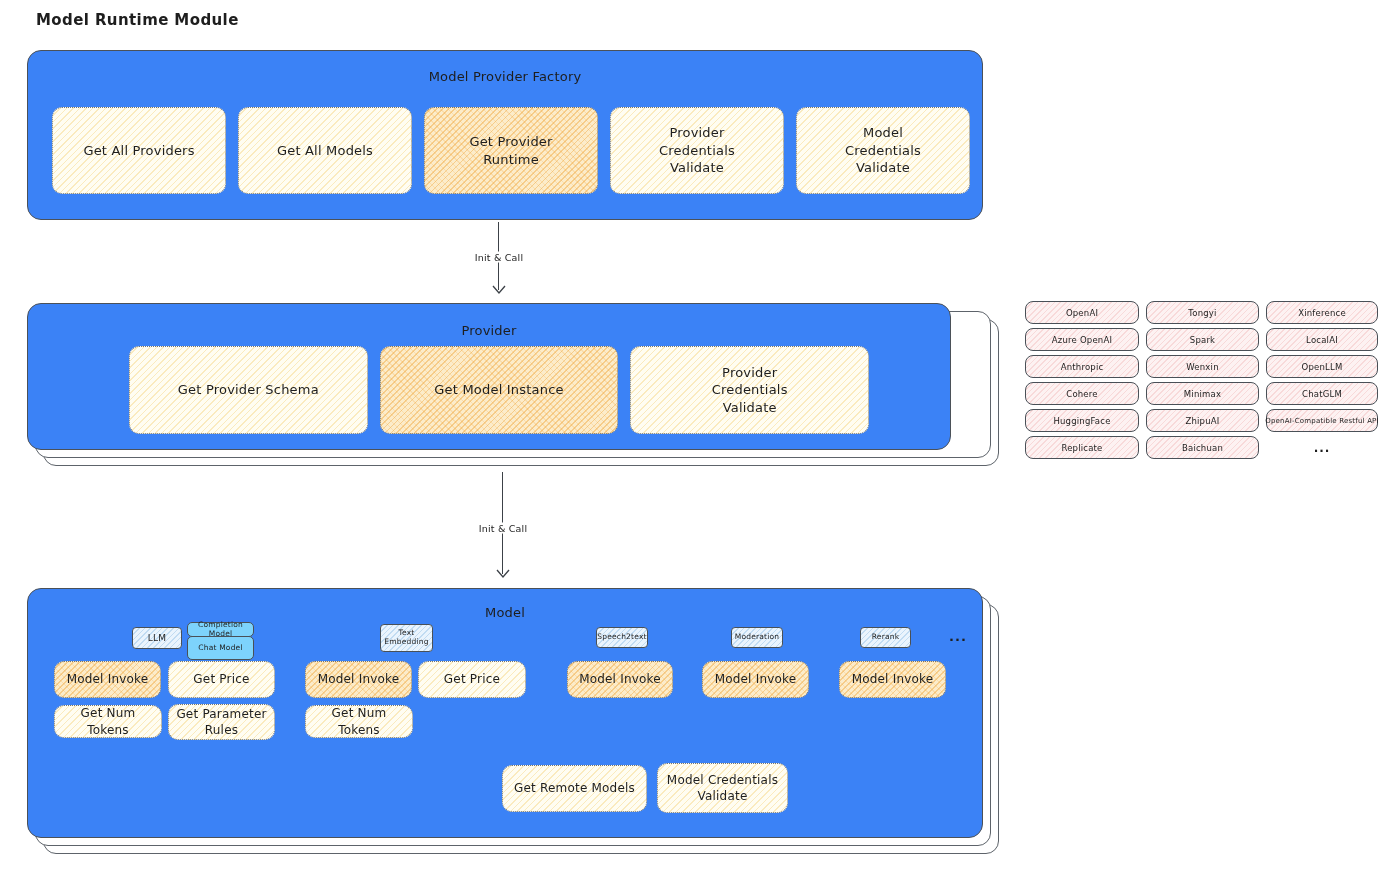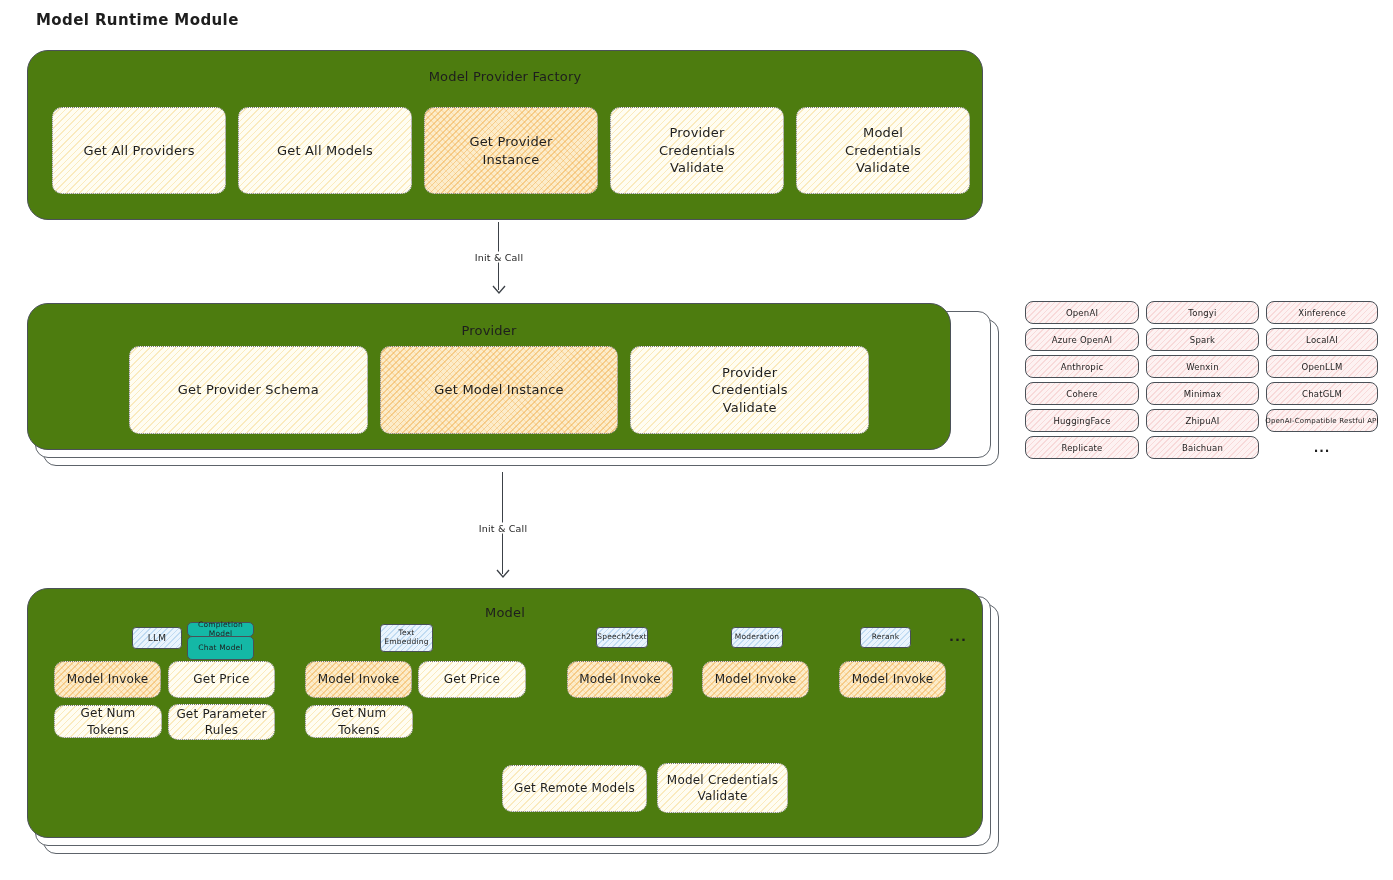--- a/index.html
+++ b/index.html
@@ -4,21 +4,21 @@
 <style>
   html,body{margin:0;padding:0;background:#fff;}
   .canvas{
     position:relative;width:1393px;height:880px;background:#ffffff;overflow:hidden;
     font-family:"DejaVu Sans",sans-serif;color:#1e1e1e;letter-spacing:.2px;
   }
   .abs{position:absolute;box-sizing:border-box;}
   .page-title{font-size:15px;font-weight:600;letter-spacing:.4px;}
   
   .container-box{
-    background:#4d7c0f;border:1.5px solid #4b5158;border-radius:21px;
+    background:#3b82f6;border:1.5px solid #4b5158;border-radius:14px;
   }
   .stack-layer{
     background:#fff;border:1.3px solid #5d636a;border-radius:13px;
   }
   .ctitle{width:100%;text-align:center;font-size:13px;}
   
   .fbox{
     display:flex;align-items:center;justify-content:center;text-align:center;
     border:1.5px dotted #6f747a;border-radius:10px;
     font-size:13px;line-height:1.35;padding:2px 8px;
@@ -35,21 +35,21 @@
   .fbox.small{font-size:12px;padding:2px 5px;}
   .fbox .narrow{max-width:108px;display:inline-block;}
   
   .chip{
     display:flex;align-items:center;justify-content:center;text-align:center;
     border:1.2px solid #495057;border-radius:4px;font-size:9px;line-height:1.15;
     background:
       repeating-linear-gradient(135deg, rgba(116,174,222,.35) 0 1px, rgba(0,0,0,0) 1px 4px),
       #eaf4fd;
   }
-  .chip.mini{border-radius:5px;font-size:7.5px;background:#14b8a6;border:1.1px solid #495057;}
+  .chip.mini{border-radius:5px;font-size:7.5px;background:#7dd3fc;border:1.1px solid #495057;}
   .chip.tiny{font-size:7.5px;}
   
   .pgrid{
     display:grid;grid-auto-flow:column;
     grid-template-rows:repeat(6,23px);
     grid-template-columns:114px 113px 112px;
     gap:4px 7px;
   }
   .pcell{
     display:flex;align-items:center;justify-content:center;text-align:center;
@@ -74,21 +74,21 @@
 <div class="canvas">
 
   <div class="abs page-title" style="left:36px;top:11px;">Model Runtime Module</div>
 
   <div class="abs container-box" style="left:27px;top:50px;width:956px;height:170px;">
     <div class="ctitle" style="padding-top:18px;">Model Provider Factory</div>
     <div class="abs" style="left:16px;top:56px;width:926px;height:87px;display:flex;gap:12px;">
       <div class="fbox" style="flex:1;margin-left:8px;">Get All Providers</div>
       <div class="fbox" style="flex:1;">Get All Models</div>
       <div class="fbox orange" style="flex:1;">
-          <span class="narrow">Get Provider Instance</span>
+          <span class="narrow">Get Provider Runtime</span>
         </div>
       <div class="fbox" style="flex:1;">
           <span class="narrow">Provider Credentials Validate</span>
         </div>
       <div class="fbox" style="flex:1;">
           <span class="narrow">Model Credentials Validate</span>
         </div>
     </div>
   </div>
 

